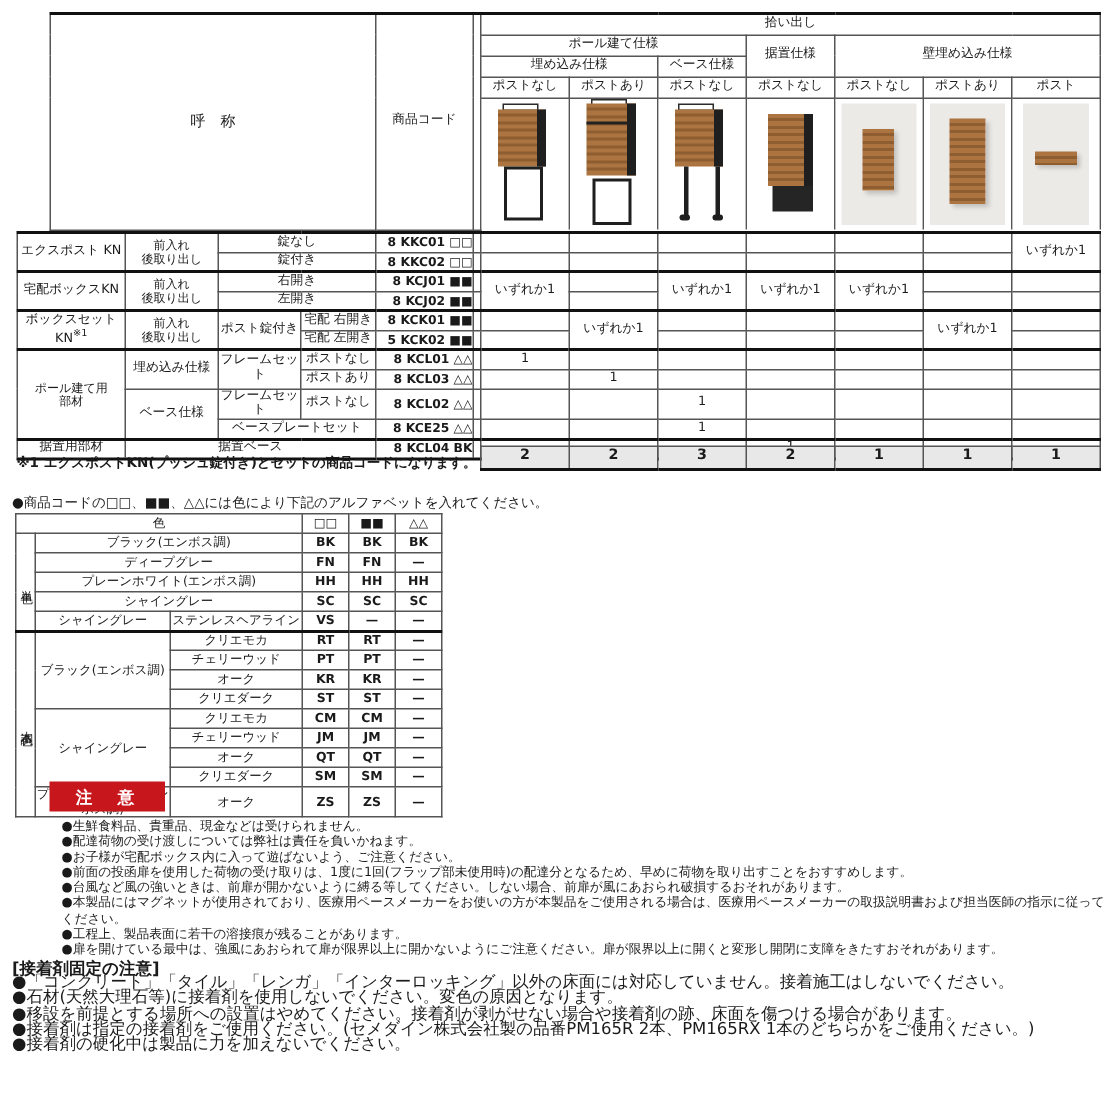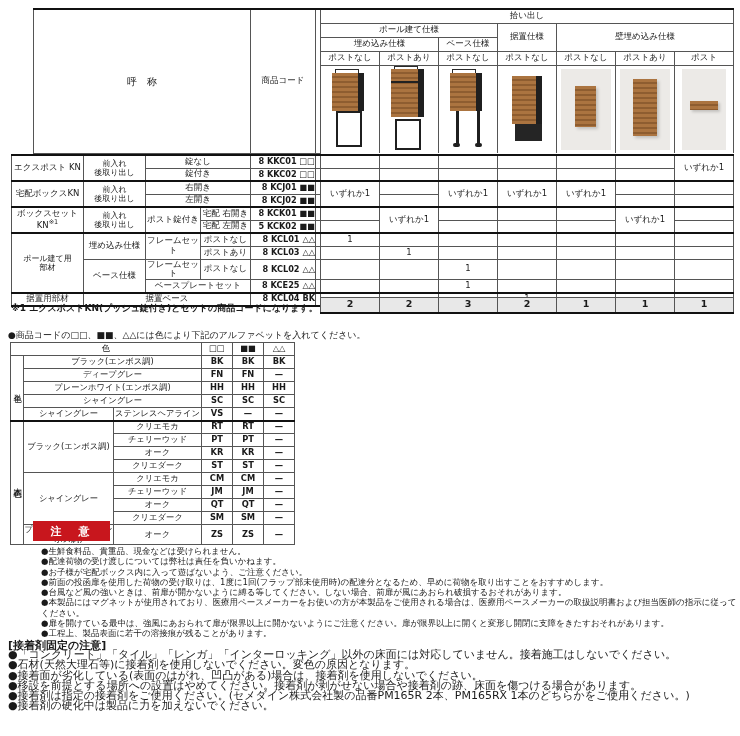--- a/index.html
+++ b/index.html
@@ -460,25 +460,24 @@
 
 <div id="caution-badge">注　意</div>
 
 <div id="caution-list">
   <div>●生鮮食料品、貴重品、現金などは受けられません。</div>
   <div>●配達荷物の受け渡しについては弊社は責任を負いかねます。</div>
   <div>●お子様が宅配ボックス内に入って遊ばないよう、ご注意ください。</div>
   <div>●前面の投函扉を使用した荷物の受け取りは、1度に1回(フラップ部未使用時)の配達分となるため、早めに荷物を取り出すことをおすすめします。</div>
   <div>●台風など風の強いときは、前扉が開かないように縛る等してください。しない場合、前扉が風にあおられ破損するおそれがあります。</div>
   <div>●本製品にはマグネットが使用されており、医療用ペースメーカーをお使いの方が本製品をご使用される場合は、医療用ペースメーカーの取扱説明書および担当医師の指示に従ってください。</div>
+  <div>●工程上、製品表面に若干の溶接痕が残ることがあります。</div>
   <div>●扉を開けている最中は、強風にあおられて扉が限界以上に開かないようにご注意ください。扉が限界以上に開くと変形し開閉に支障をきたすおそれがあります。</div>
-  <div>●工程上、製品表面に若干の溶接痕が残ることがあります。</div>
 </div>
 
 <div id="adhesive-title">[接着剤固定の注意]</div>
 <div id="adhesive-list">
   <div>●「コンクリート」「タイル」「レンガ」「インターロッキング」以外の床面には対応していません。接着施工はしないでください。</div>
   <div>●石材(天然大理石等)に接着剤を使用しないでください。変色の原因となります。</div>
-  <div>●接着面が劣化している(表面のはがれ、凹凸がある)場合は、接着剤を使用しないでください。</div>
   <div>●移設を前提とする場所への設置はやめてください。接着剤が剥がせない場合や接着剤の跡、床面を傷つける場合があります。</div>
   <div>●接着剤は指定の接着剤をご使用ください。(セメダイン株式会社製の品番PM165R 2本、PM165RX 1本のどちらかをご使用ください。)</div>
   <div>●接着剤の硬化中は製品に力を加えないでください。</div>
 </div>
 
 </body></html>

